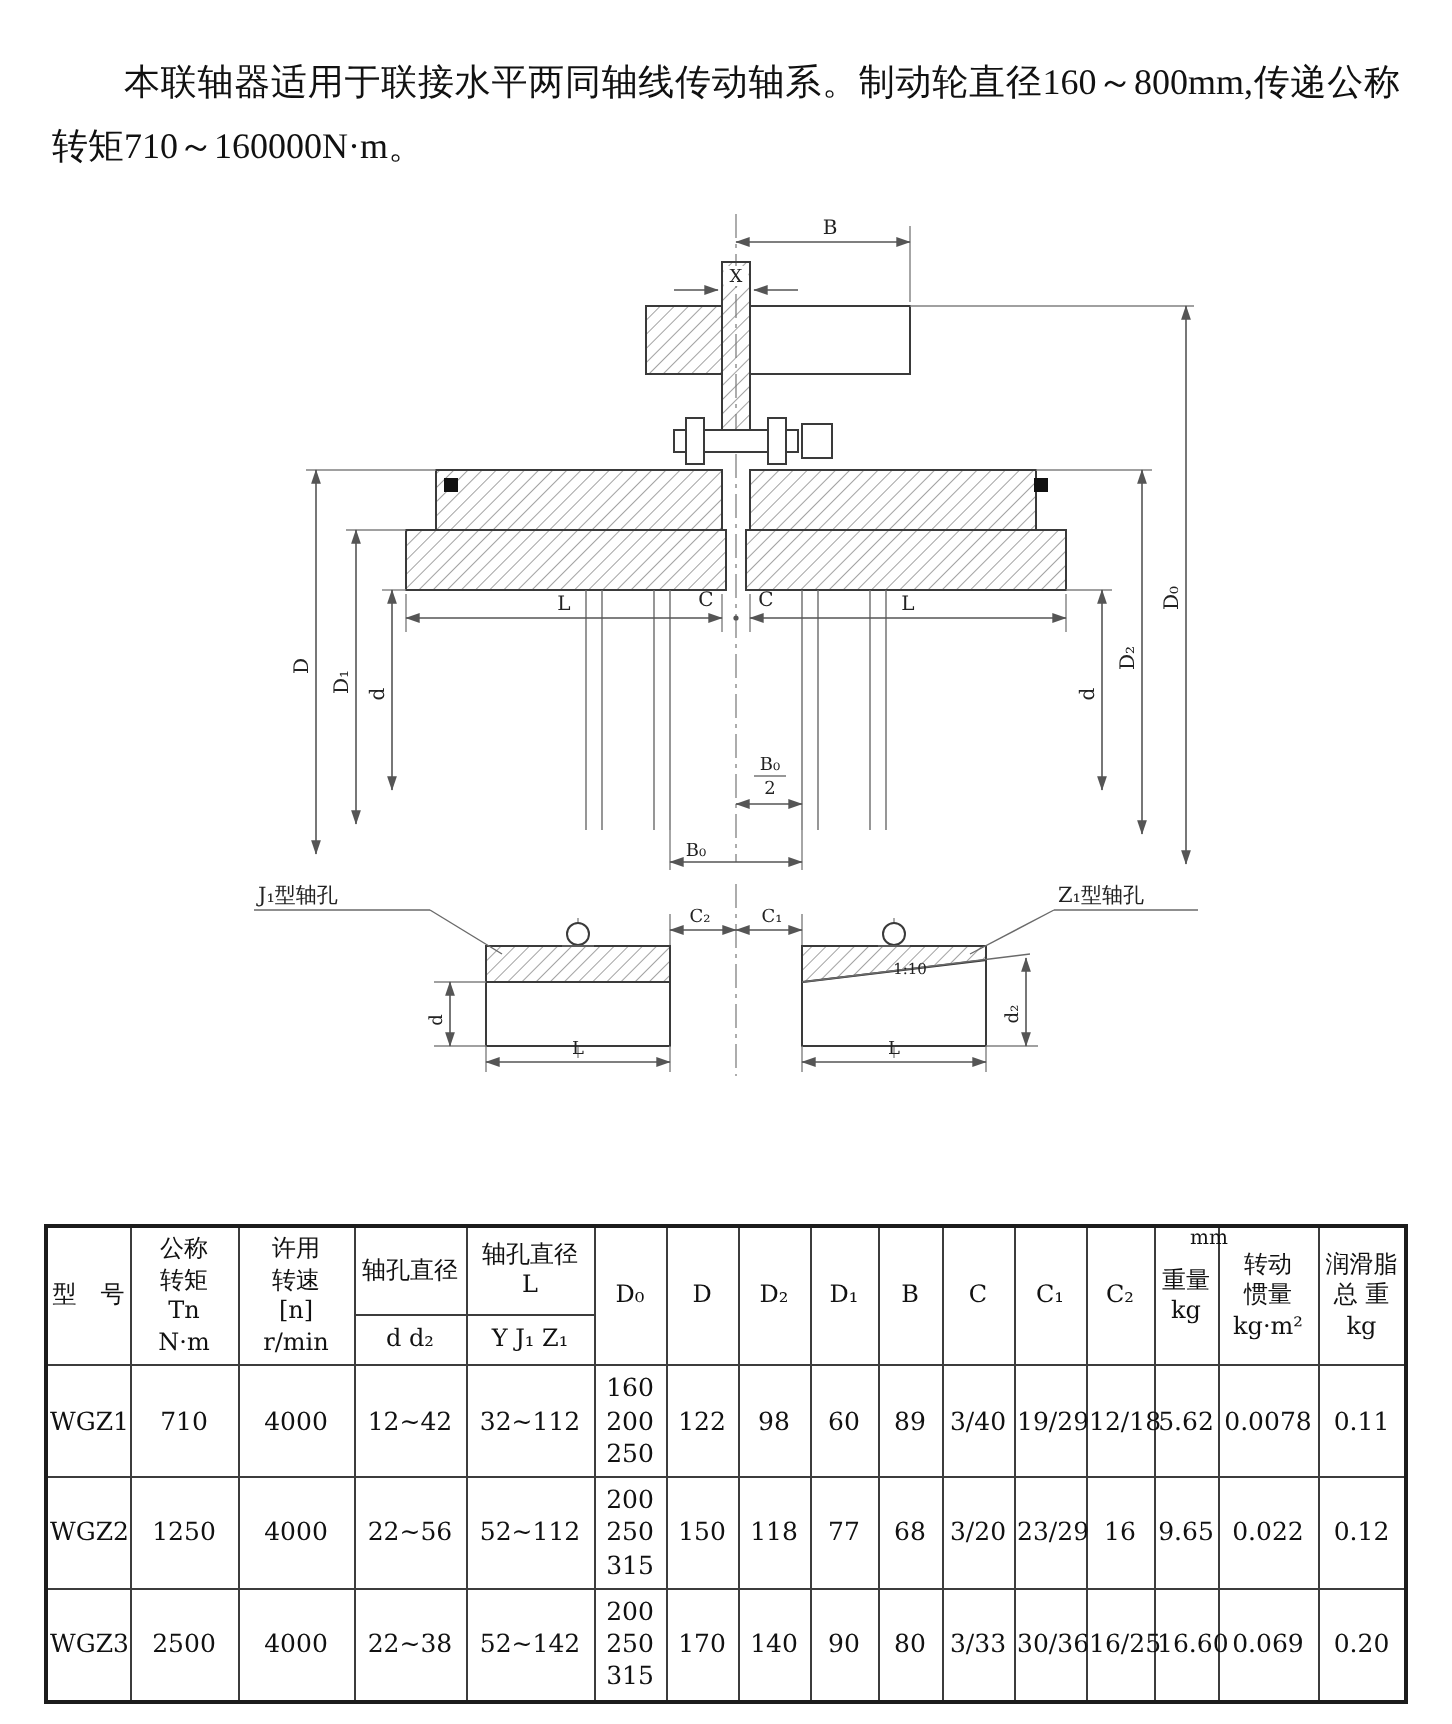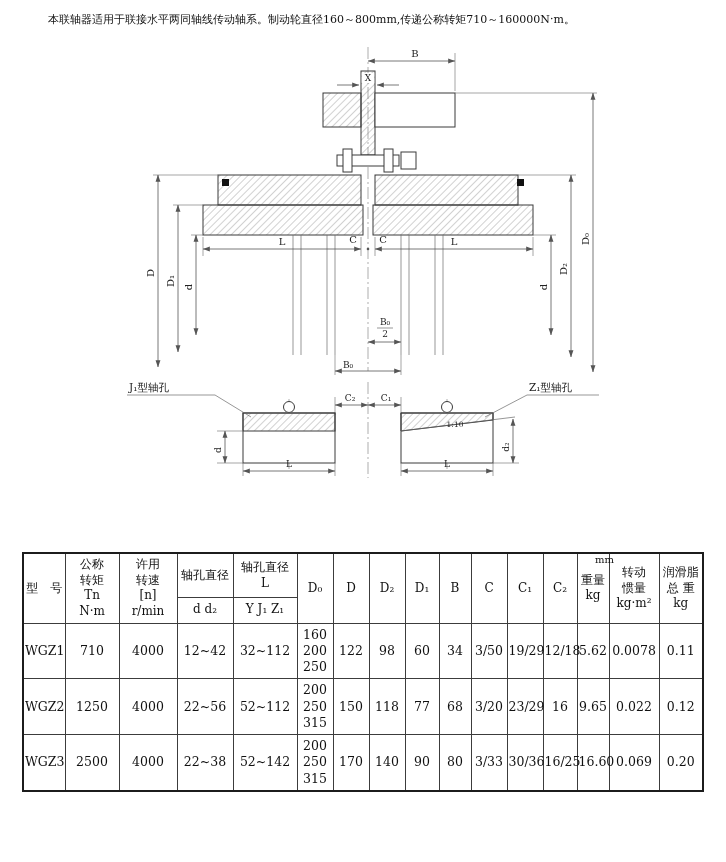--- a/index.html
+++ b/index.html
@@ -1,17 +1,17 @@
 <!DOCTYPE html>
 <html><head>
 <meta charset="utf-8">
 <style>
   html,body{margin:0;padding:0;background:#ffffff;}
   body{width:726px;height:862px;overflow:hidden;font-family:"DejaVu Serif",serif;color:#111;}
-  .intro{margin:10px 26px 0 26px;font-size:11px;line-height:1.75;text-indent:2em;text-align:justify;}
+  .intro{margin:26px 26px 0 26px;font-size:18px;line-height:1.75;text-indent:2em;text-align:justify;font-family:Liberation Serif, serif;}
   .drawing-wrap{width:520px;margin:8px auto 0 auto;}
   svg text{fill:#222;font-family:"DejaVu Serif",serif;}
   .o{fill:#fff;stroke:#3a3a3a;stroke-width:1;}
   .h{fill:url(#hp);stroke:#3a3a3a;stroke-width:1;}
   .solid{fill:#111;stroke:none;}
   .dim{stroke:#555;stroke-width:0.8;fill:none;}
   .ext{stroke:#808080;stroke-width:0.7;}
   .cl{stroke:#8a8a8a;stroke-width:0.7;stroke-dasharray:12 3 2 3;fill:none;}
   .thin{stroke:#6a6a6a;stroke-width:0.7;fill:none;}
   .lbl{font-size:10px;text-anchor:middle;}
@@ -238,22 +238,22 @@
       <td>710</td>
       <td>4000</td>
       <td>12~42</td>
       <td>32~112</td>
       <td>160
 200
 250</td>
       <td>122</td>
       <td>98</td>
       <td>60</td>
-      <td>34</td>
-      <td>3/50</td>
+      <td>89</td>
+      <td>3/40</td>
       <td>19/29</td>
       <td>12/18</td>
       <td>5.62</td>
       <td>0.0078</td>
       <td>0.11</td>
     </tr>
     <tr>
       <td>WGZ2</td>
       <td>1250</td>
       <td>4000</td>

